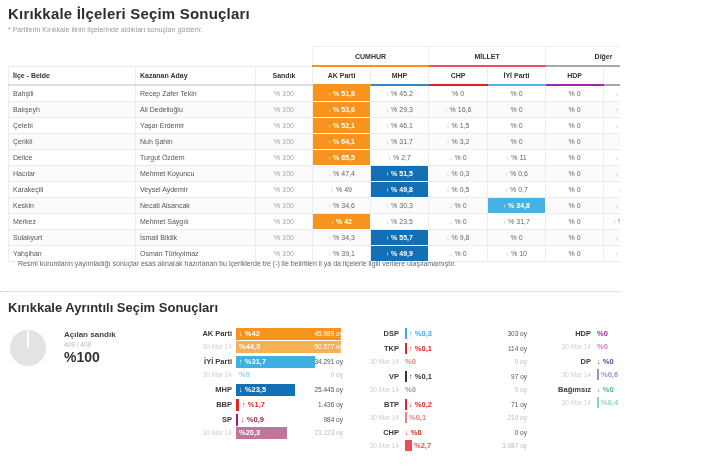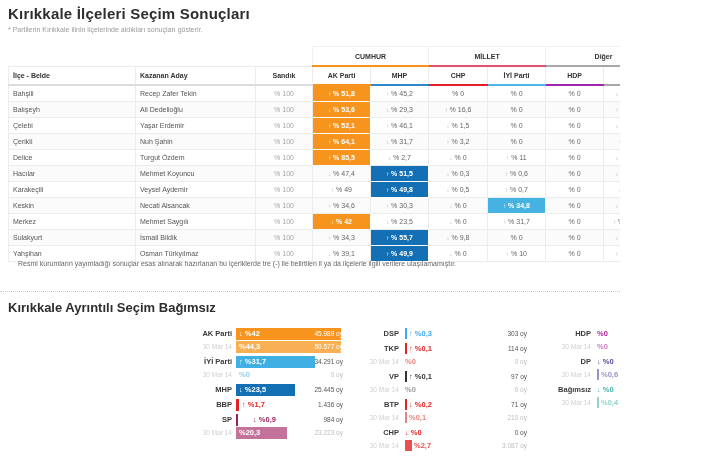--- a/index.html
+++ b/index.html
@@ -210,23 +210,31 @@
           <td class="res"><span class="arrow">↓</span> <span class="rv">% 0</span></td>
           <td class="res"><span class="arrow">↑</span> <span class="rv">% 10</span></td>
           <td class="res"><span class="rv">% 0</span></td>
           <td class="res"><span class="arrow">↑</span> <span class="rv">% 0,8 SP</span></td>
         </tr>
       </tbody>
   </table>
 
   <div class="note">Resmi kurumların yayımladığı sonuçlar esas alınarak hazırlanan bu içeriklerde tre (-) ile belirtilen il ya da ilçelerle ilgili verilere ulaşılamamıştır.</div>
   <div class="divider"></div>
-  <div class="h2">Kırıkkale Ayrıntılı Seçim Bağımsız</div>
+  <div class="h2">Kırıkkale Ayrıntılı Seçim Sonuçları</div>
 
   <div class="detail">
+    <div class="summary">
+      <div class="pie"></div>
+      <div>
+        <div class="sum-label">Açılan sandık</div>
+        <div class="sum-frac">409 / 409</div>
+        <div class="sum-pct">%100</div>
+      </div>
+    </div>
     <div id="detailCols">
         <div class="dcol">
           <div class="pblock">
             <div class="prow">
               <span class="plabel">AK Parti</span>
               <span class="barwrap">
                 <span class="bar" style="width: 105px; background: rgb(247, 148, 30);"></span>
                 <span class="pct" style="color: rgb(255, 255, 255); left: 3px;">↓ %42</span>
                 <span class="votes" style="color: rgb(255, 255, 255);">45.989 oy</span>
               </span>
@@ -275,21 +283,21 @@
                 <span class="pct" style="color: rgb(224, 37, 37); left: 6px;">↑ %1,7</span>
                 <span class="votes" style="color: rgb(85, 85, 85);">1.436 oy</span>
               </span>
             </div>
           </div>
           <div class="pblock">
             <div class="prow">
               <span class="plabel">SP</span>
               <span class="barwrap">
                 <span class="bar" style="width: 2px; background: rgb(155, 34, 89);"></span>
-                <span class="pct" style="color: rgb(155, 34, 89); left: 5px; margin-left: 12px;">↓ %0,9</span>
+                <span class="pct" style="color: rgb(155, 34, 89); left: 5px;">↓ %0,9</span>
                 <span class="votes" style="color: rgb(85, 85, 85);">984 oy</span>
               </span>
             </div>
             <div class="prow">
               <span class="plabel prevlab">30 Mar 14</span>
               <span class="barwrap">
                 <span class="bar" style="width: 51px; background: rgb(195, 115, 154);"></span>
                 <span class="pct" style="color: rgb(255, 255, 255); left: 3px;">%20,3</span>
                 <span class="votes" style="color: rgb(188, 188, 188);">23.223 oy</span>
               </span>

